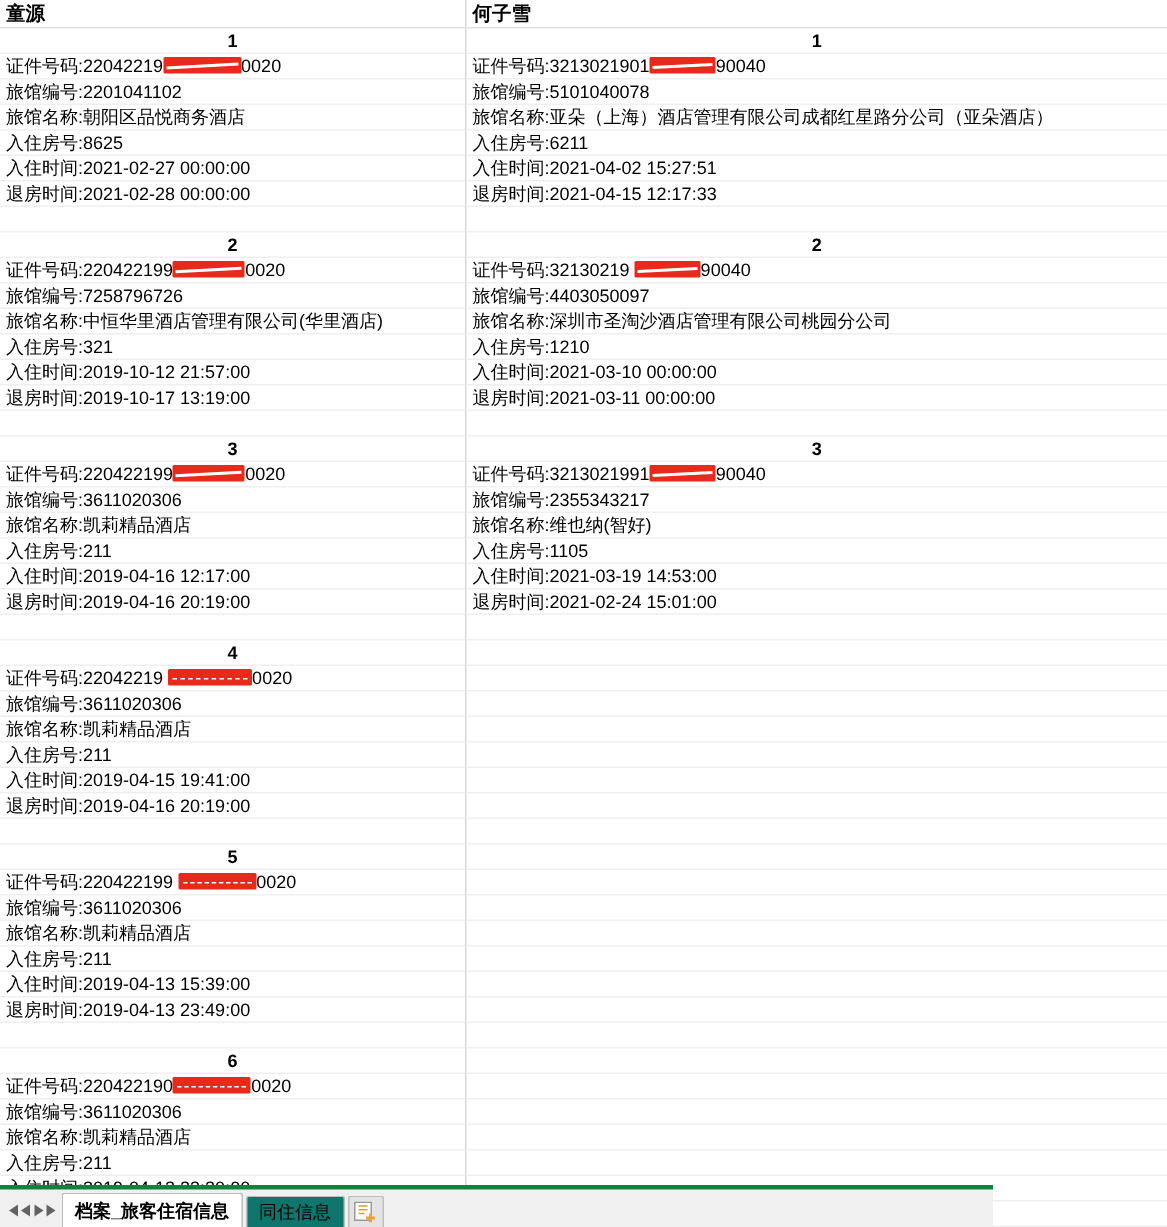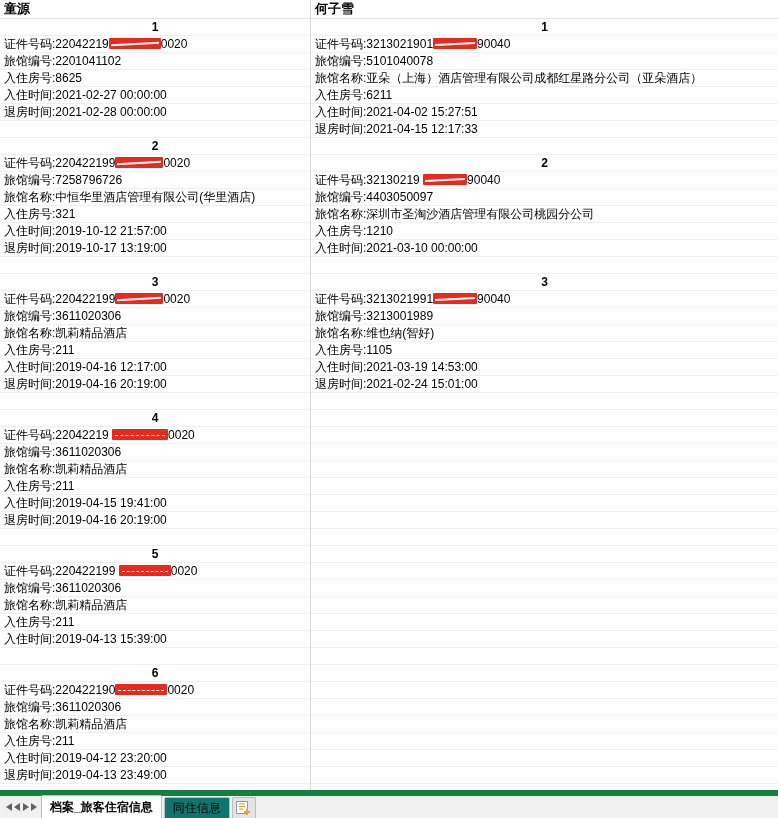--- a/index.html
+++ b/index.html
@@ -94,24 +94,24 @@
     left: 2px;
     right: 2px;
     top: 45%;
     border-top: 2px solid #ffffff;
     transform: rotate(-3deg);
   }
   .tabbar {
     position: absolute;
     left: 0;
     bottom: 0;
-    width: 778px;
+    width: 662px;
     height: 28px;
     background: #f0f0f0;
-    border-top: 6px solid #15803d;
+    border-top: 3px solid #15803d;
     display: flex;
     align-items: flex-end;
     box-sizing: border-box;
   }
   .tab-nav {
     display: flex;
     align-items: center;
     height: 22px;
     padding: 0 4px 0 6px;
     gap: 3px;
@@ -159,20 +159,21 @@
 </head>
 <body>
 
 <div class="sheet">
   <div class="col col-a">
     <div class="person-name">童源</div>
     <div class="rows">
         <div class="row idx">1</div>
         <div class="row"><span>证件号码:</span><span>22042219</span><span class="redact scribble" style="width: 52px;"></span><span>0020</span></div>
         <div class="row"><span>旅馆编号:</span><span>2201041102</span></div>
+        <div class="row"><span>旅馆名称:</span><span>朝阳区品悦商务酒店</span></div>
         <div class="row"><span>入住房号:</span><span>8625</span></div>
         <div class="row"><span>入住时间:</span><span>2021-02-27 00:00:00</span></div>
         <div class="row"><span>退房时间:</span><span>2021-02-28 00:00:00</span></div>
         <div class="row blank">&nbsp;</div>
         <div class="row idx">2</div>
         <div class="row"><span>证件号码:</span><span>220422199</span><span class="redact scribble" style="width: 48px;"></span><span>0020</span></div>
         <div class="row"><span>旅馆编号:</span><span>7258796726</span></div>
         <div class="row"><span>旅馆名称:</span><span>中恒华里酒店管理有限公司(华里酒店)</span></div>
         <div class="row"><span>入住房号:</span><span>321</span></div>
         <div class="row"><span>入住时间:</span><span>2019-10-12 21:57:00</span></div>
@@ -193,20 +194,21 @@
         <div class="row"><span>入住房号:</span><span>211</span></div>
         <div class="row"><span>入住时间:</span><span>2019-04-15 19:41:00</span></div>
         <div class="row"><span>退房时间:</span><span>2019-04-16 20:19:00</span></div>
         <div class="row blank">&nbsp;</div>
         <div class="row idx">5</div>
         <div class="row"><span>证件号码:</span><span>220422199 </span><span class="redact dashed" style="width: 52px;"></span><span>0020</span></div>
         <div class="row"><span>旅馆编号:</span><span>3611020306</span></div>
         <div class="row"><span>旅馆名称:</span><span>凯莉精品酒店</span></div>
         <div class="row"><span>入住房号:</span><span>211</span></div>
         <div class="row"><span>入住时间:</span><span>2019-04-13 15:39:00</span></div>
+        <div class="row"><span>退房时间:</span><span>2019-04-13 23:49:00</span></div>
         <div class="row blank">&nbsp;</div>
         <div class="row idx">6</div>
         <div class="row"><span>证件号码:</span><span>220422190</span><span class="redact dashed" style="width: 52px;"></span><span>0020</span></div>
         <div class="row"><span>旅馆编号:</span><span>3611020306</span></div>
         <div class="row"><span>旅馆名称:</span><span>凯莉精品酒店</span></div>
         <div class="row"><span>入住房号:</span><span>211</span></div>
         <div class="row"><span>入住时间:</span><span>2019-04-12 23:20:00</span></div>
         <div class="row"><span>退房时间:</span><span>2019-04-13 23:49:00</span></div>
       </div>
   </div>
@@ -220,24 +222,25 @@
         <div class="row"><span>入住房号:</span><span>6211</span></div>
         <div class="row"><span>入住时间:</span><span>2021-04-02 15:27:51</span></div>
         <div class="row"><span>退房时间:</span><span>2021-04-15 12:17:33</span></div>
         <div class="row blank">&nbsp;</div>
         <div class="row idx">2</div>
         <div class="row"><span>证件号码:</span><span>32130219 </span><span class="redact scribble" style="width: 44px;"></span><span>90040</span></div>
         <div class="row"><span>旅馆编号:</span><span>4403050097</span></div>
         <div class="row"><span>旅馆名称:</span><span>深圳市圣淘沙酒店管理有限公司桃园分公司</span></div>
         <div class="row"><span>入住房号:</span><span>1210</span></div>
         <div class="row"><span>入住时间:</span><span>2021-03-10 00:00:00</span></div>
+        <div class="row"><span>退房时间:</span><span>2021-03-11 00:00:00</span></div>
         <div class="row blank">&nbsp;</div>
         <div class="row idx">3</div>
         <div class="row"><span>证件号码:</span><span>3213021991</span><span class="redact scribble" style="width: 44px;"></span><span>90040</span></div>
-        <div class="row"><span>旅馆编号:</span><span>3213001989</span></div>
+        <div class="row"><span>旅馆编号:</span><span>2355343217</span></div>
         <div class="row"><span>旅馆名称:</span><span>维也纳(智好)</span></div>
         <div class="row"><span>入住房号:</span><span>1105</span></div>
         <div class="row"><span>入住时间:</span><span>2021-03-19 14:53:00</span></div>
         <div class="row"><span>退房时间:</span><span>2021-02-24 15:01:00</span></div>
         <div class="row blank">&nbsp;</div>
         <div class="row blank">&nbsp;</div>
         <div class="row blank">&nbsp;</div>
         <div class="row blank">&nbsp;</div>
         <div class="row blank">&nbsp;</div>
         <div class="row blank">&nbsp;</div>

